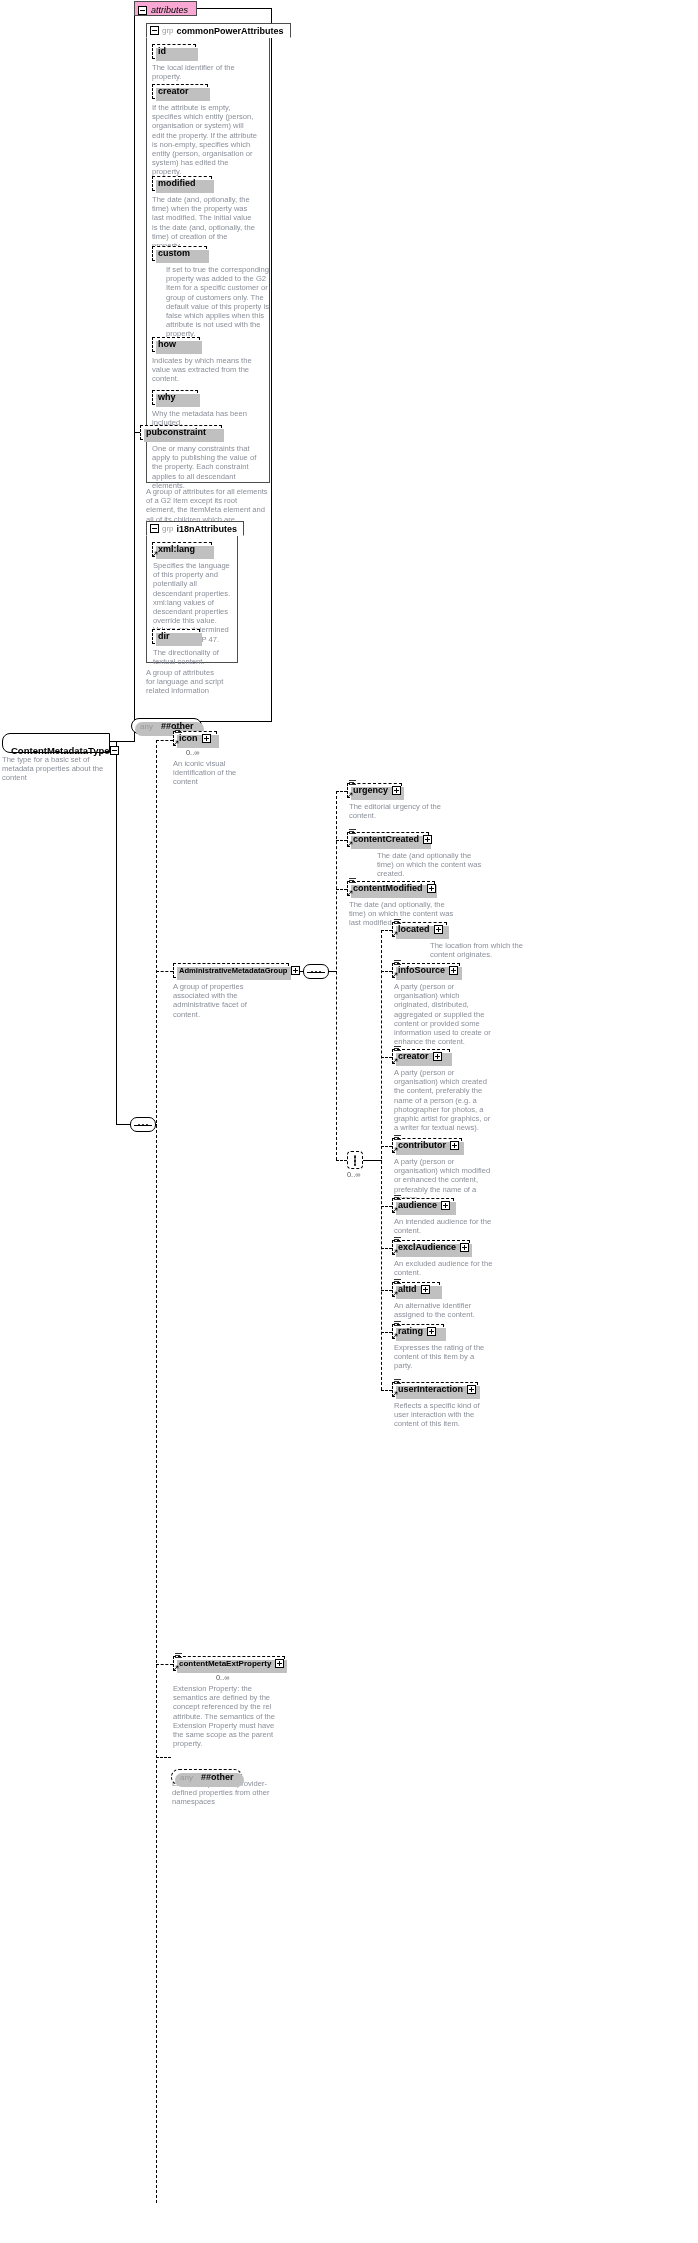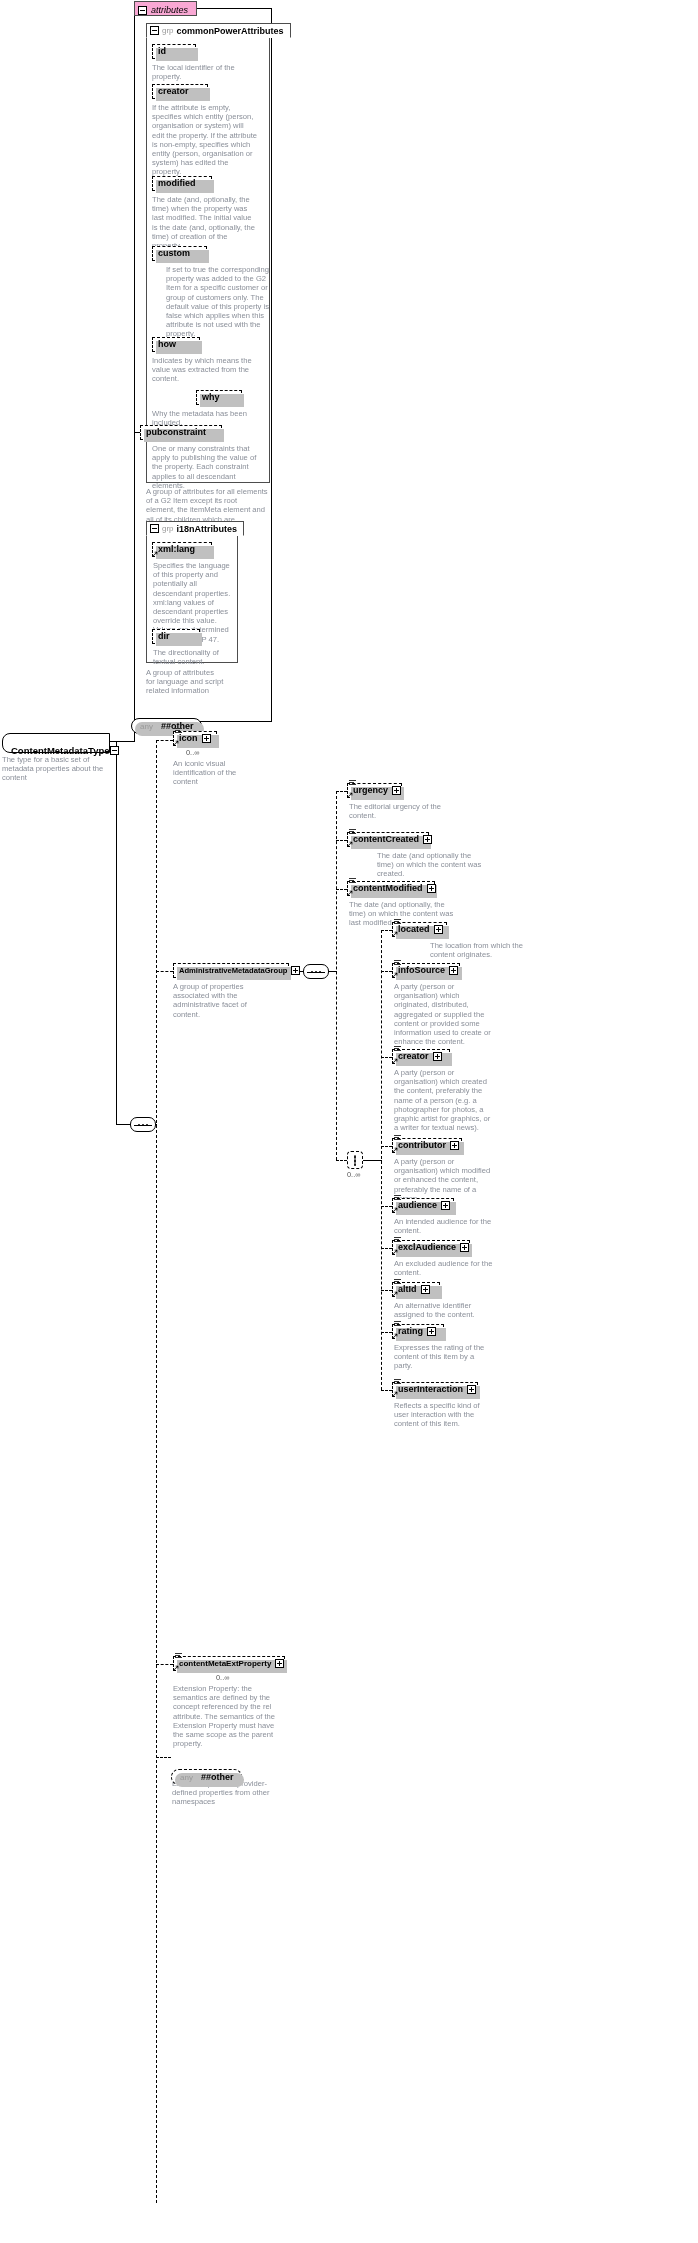--- a/index.html
+++ b/index.html
@@ -231,21 +231,21 @@
 <div class="node" style="left:152px; top:246px; width:55px;">
   <span class="lbl">custom</span>
 </div>
 <div class="desc" style="left:152px; top:265px; width:105px;margin-left:14px;">If set to true the corresponding property was added to the G2 Item for a specific customer or group of customers only. The default value of this property is false which applies when this attribute is not used with the property.</div>
 
 <div class="node" style="left:152px; top:337px; width:48px;">
   <span class="lbl">how</span>
 </div>
 <div class="desc" style="left:152px; top:356px; width:105px;">Indicates by which means the value was extracted from the content.</div>
 
-<div class="node" style="left:152px; top:390px; width:46px;margin-left:44px;">
+<div class="node" style="left:152px; top:390px; width:46px;">
   <span class="lbl">why</span>
 </div>
 <div class="desc" style="left:152px; top:409px; width:105px;">Why the metadata has been included.</div>
 
 <div class="node" style="left:140px; top:425px; width:82px;">
   <span class="lbl">pubconstraint</span>
 </div>
 <div class="desc" style="left:152px; top:444px; width:105px;">One or many constraints that apply to publishing the value of the property. Each constraint applies to all descendant elements.</div>
 
 <div class="desc" style="left:146px; top:487px; width:122px;">A group of attributes for all elements of a G2 Item except its root element, the itemMeta element and all of its children which are mandatory.</div>

